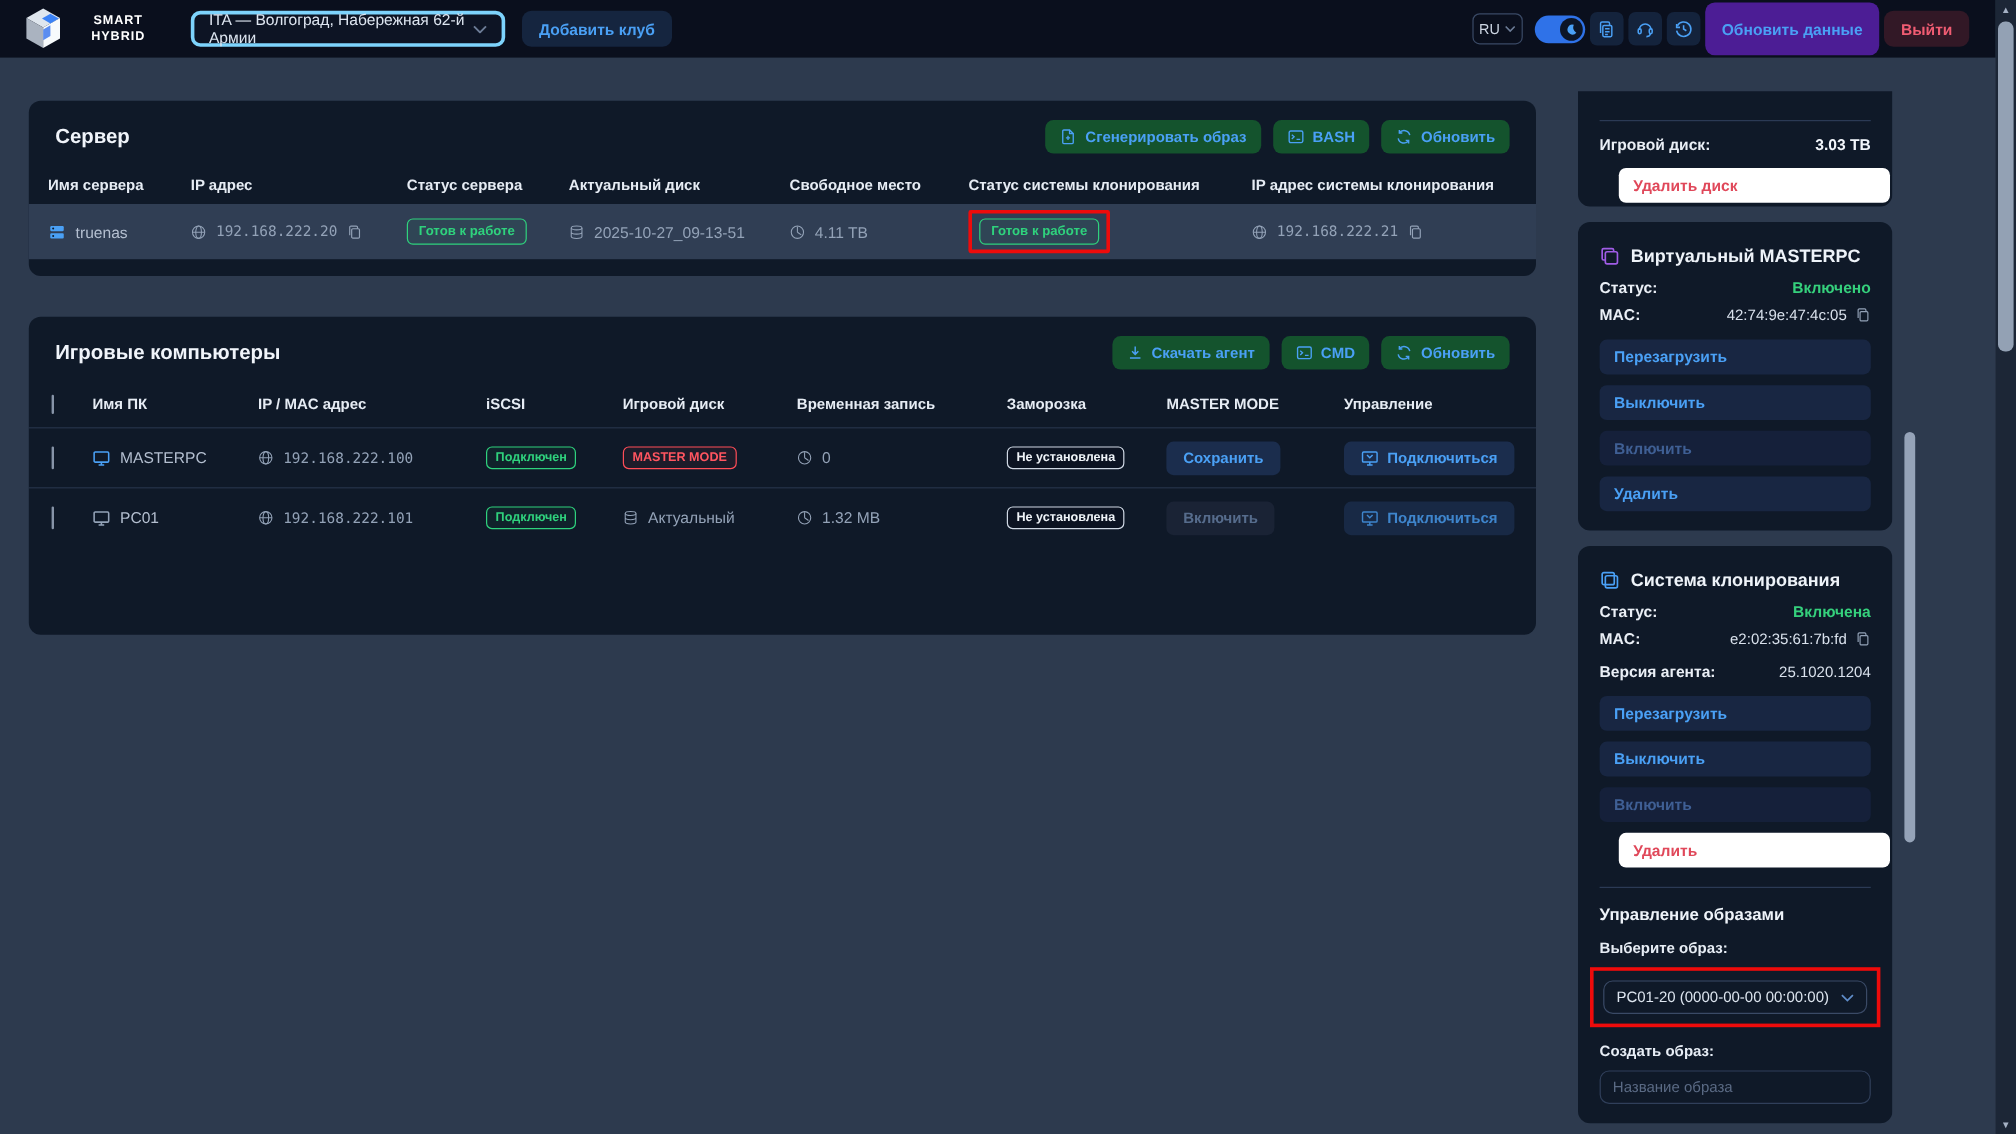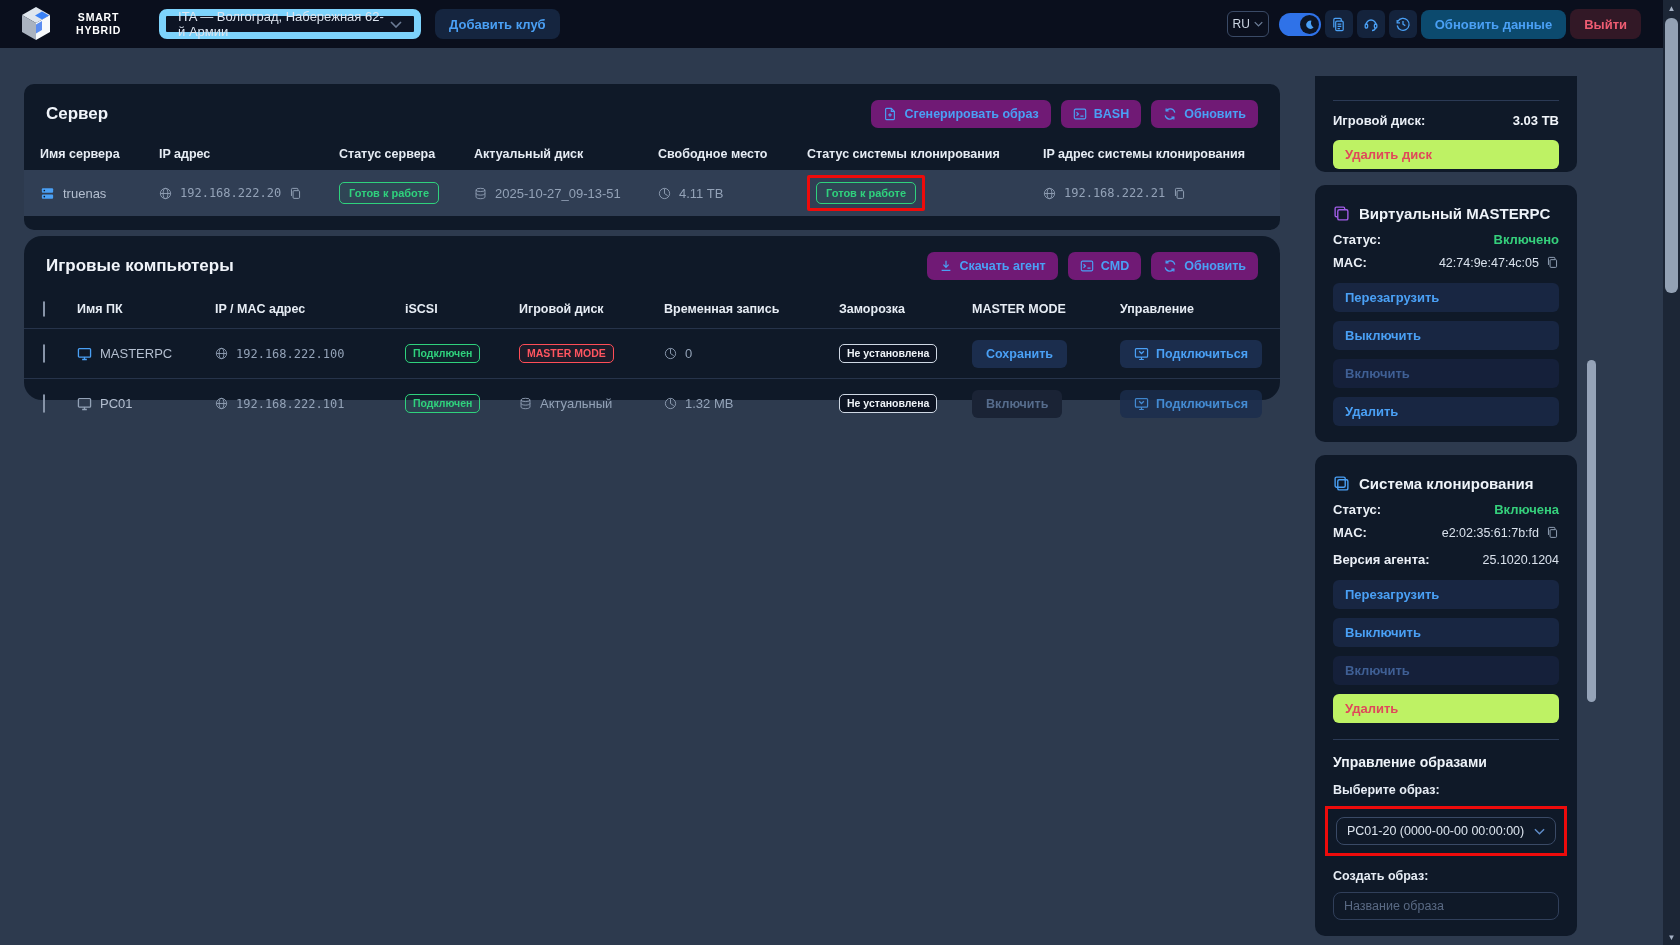--- a/index.html
+++ b/index.html
@@ -12,21 +12,21 @@
   }
 
   
   .navbar{
     position:absolute; left:0; top:0; width:1663px; height:48px;
     background:#0a0f1d; display:flex; align-items:center; padding:0 12px 0 20px;
   }
   .brand{ display:flex; align-items:center; gap:24px;text-align:center; }
   .brand-text{ font-size:10.5px; font-weight:bold; letter-spacing:.8px; line-height:1.2; color:#fff; }
   .club-select{
-    margin-left:38px; width:262px; height:30px; border:7px solid #7dd3fc; border-radius:8px;
+    margin-left:38px; width:262px; height:30px; border:3px solid #7dd3fc; border-radius:8px;
     display:flex; align-items:center; justify-content:space-between; padding:0 12px;
     font-size:13px; color:#dde5f0; background:#0d1424; cursor:pointer;
   }
   .btn{ border:none; cursor:pointer; font-family:inherit; }
   .btn-ghost-blue{
     margin-left:14px; height:30px; padding:0 14px; border-radius:8px;
     background:#15253f; color:#4aa0f5; font-size:13px; font-weight:bold;
   }
   .nav-right{ margin-left:auto; display:flex; align-items:center; gap:4px; }
   .lang-select{
@@ -38,46 +38,46 @@
     width:42px; height:23px; border-radius:12px; background:#2f72e8; position:relative; cursor:pointer; margin-left:6px;
   }
   .toggle .knob{
     position:absolute; right:2px; top:2px; width:19px; height:19px; border-radius:50%;
     background:#0c1526; display:flex; align-items:center; justify-content:center;
   }
   .icon-btn{
     width:28px; height:28px; border-radius:6px; background:#14233c; color:#4aa0f5;
     display:flex; align-items:center; justify-content:center;
   }
-  .btn-refresh-data{ height:29px; padding:0 14px; border-radius:8px; background:#0c4a6e; color:#4aa0f5; font-size:13px; font-weight:bold; }
+  .btn-refresh-data{ height:44px; padding:0 14px; border-radius:8px; background:#4c1d95; color:#4aa0f5; font-size:13px; font-weight:bold; }
   .btn-logout{ height:30px; padding:0 14px; border-radius:8px; background:#321826; color:#ef5c72; font-size:13px; font-weight:bold; margin-right:10px; }
 
   
   .panel{
     position:absolute; left:24px; width:1256px; background:#0f1928; border-radius:10px;
   }
   .panel-head{ display:flex; align-items:center; justify-content:space-between; padding:16px 22px 10px; }
   .panel-title{ font-size:17px; font-weight:bold; color:#f0f4fa; }
   .panel-btns{ display:flex; gap:10px; }
   .hbtn{
-    height:28px; padding:0 12px; border-radius:7px; background:#701a75; color:#4aa0f5;
+    height:28px; padding:0 12px; border-radius:7px; background:#14532d; color:#4aa0f5;
     font-size:12.5px; font-weight:bold; display:flex; align-items:center; gap:7px;
   }
   .hbtn svg{ flex:none; }
 
   #server-panel{ top:84px; height:146px; }
   .srv-grid{ display:grid; grid-template-columns:119px 180px 135px 184px 149px 236px 1fr; align-items:center; padding-left:16px; }
   .srv-header{ height:32px; }
   .srv-header > div{ font-size:12.5px; font-weight:bold; color:#e6ecf4; padding-right:8px; }
   .srv-row{ height:46px; background:#303e54; }
   .cell{ font-size:13px; color:#93a2b7; display:flex; align-items:center; gap:8px; padding-right:8px; }
   .cell .ip{ font-family:"DejaVu Sans Mono", monospace; font-size:12px; }
   .name-cell{ color:#b4bfd0; }
 
-  #pc-panel{ top:236px; height:164px;border-radius:18px; }
+  #pc-panel{ top:264px; height:265px; }
   .pc-grid{ display:grid; grid-template-columns:34px 138px 190px 114px 145px 175px 133px 148px 1fr; align-items:center; padding-left:19px; }
   .pc-header{ height:38px; }
   .pc-header > div{ font-size:12.5px; font-weight:bold; color:#e6ecf4; padding-right:8px; }
   .pc-row{ height:50px; border-top:1px solid #26334a; }
 
   .checkbox{ width:15px; height:15px; border:1.5px solid #8794a8; border-radius:4px; background:transparent; cursor:pointer; }
 
   .badge{ display:inline-block; border:1px solid; border-radius:5px; font-weight:bold; line-height:1.3; }
   .badge.green{ font-size:10.5px; padding:2px 7px; color:#2fd27d; border-color:#2fd27d; background:rgba(47,210,125,.05); }
   .badge.green.lg{ font-size:11px; padding:3px 9px; }
@@ -97,21 +97,21 @@
   .card{ background:#0f1928; border-radius:10px; padding:16px 18px; margin-bottom:13px; }
   #card-disk{ margin-top:-136px; height:232px; padding-top:148px; }
   .divider{ border-top:1px solid #2b3a55; margin:12px 0; }
   .kv{ display:flex; align-items:center; justify-content:space-between; margin-top:8px; }
   .kv .k{ font-size:13px; font-weight:bold; color:#eaeff6; }
   .kv .v{ font-size:12.5px; color:#d9e1ec; display:flex; align-items:center; gap:7px; }
   .kv .v.bold{ font-size:13px; font-weight:bold; color:#f2f6fb; }
   .kv .v.green{ color:#35d07c; font-weight:bold; font-size:13px; }
   .sbtn{ display:block; width:100%; text-align:left; background:#182642; color:#4aa0f5; font-size:13px; font-weight:bold; padding:7px 12px; border-radius:6px; margin-top:9px; }
   .sbtn.dim{ background:#15203a; color:#3f5f94; }
-  .sbtn.danger{ background:#bef264; color:#e0485a; }
+  .sbtn.danger{ background:#ffffff; color:#e0485a;margin-left:16px; }
   .card-title{ display:flex; align-items:center; gap:9px; font-size:15px; font-weight:bold; color:#eef3f9; margin:4px 0 10px; }
   .section-title{ font-size:14px; font-weight:bold; color:#eef3f9; margin-top:2px; }
   .field-label{ font-size:12.5px; font-weight:bold; color:#e7edf5; margin-top:13px; margin-bottom:9px; }
   .select{
     display:flex; align-items:center; justify-content:space-between; height:28px; padding:0 10px;
     border:1px solid #3a4a66; border-radius:8px; font-size:12.5px; color:#dde5ef; cursor:pointer; background:#0f1928;
   }
   .text-input{
     width:100%; height:28px; padding:0 10px; border:1px solid #303f5a; border-radius:8px;
     background:transparent; color:#dde5ef; font-size:12.5px; font-family:inherit; outline:none;

